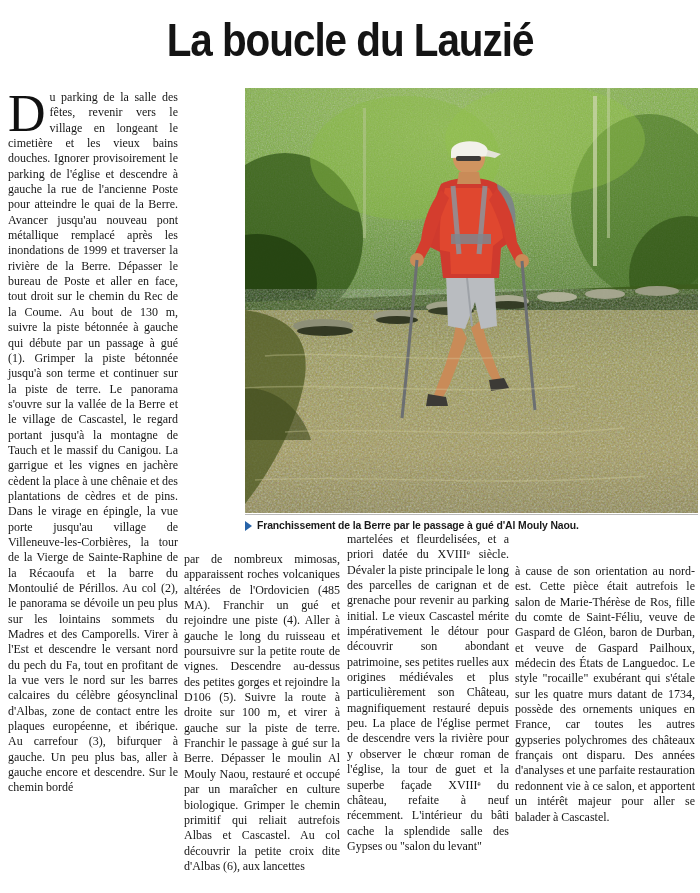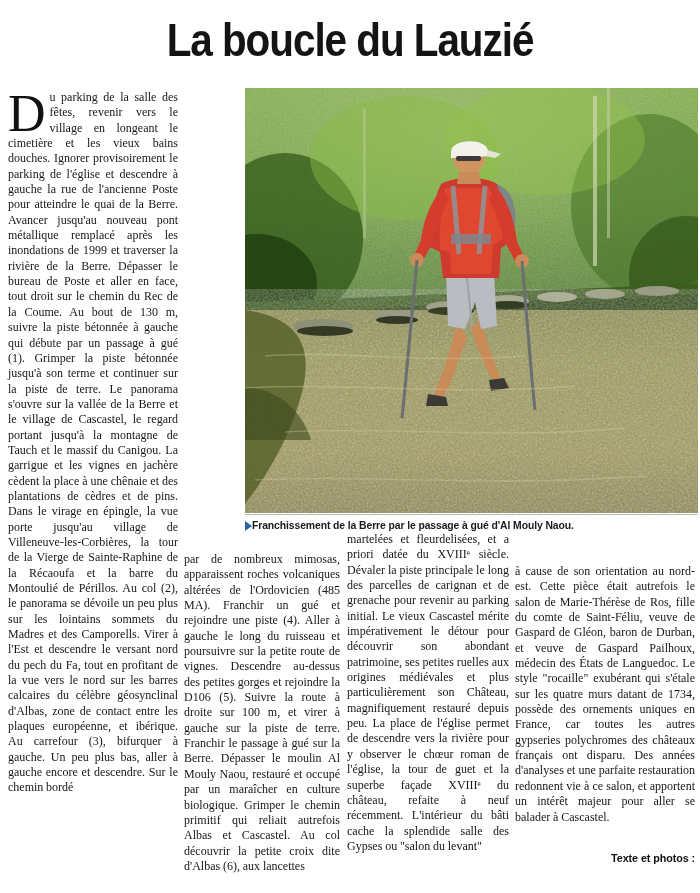--- a/index.html
+++ b/index.html
@@ -56,20 +56,21 @@
     top: 519px;
     width: 453px;
     font-family: "Liberation Sans", sans-serif;
     font-size: 10.4px;
     font-weight: bold;
     line-height: 14px;
     color: #1a1a1a;
     letter-spacing: -0.1px;
     display: flex;
     align-items: flex-start;
+    gap: 5px;
   }
   .cap-bullet {
     display: inline-block;
     width: 0; height: 0;
     border-left: 7px solid #2763a8;
     border-top: 5px solid transparent;
     border-bottom: 5px solid transparent;
     margin-top: 2px;
     flex: 0 0 auto;
   }
@@ -272,14 +273,13 @@
 
 <div class="col" id="col3">
   <p>martelées et fleurdelisées, et a priori datée du XVIIIᵉ siècle. Dévaler la piste principale le long des parcelles de carignan et de grenache pour revenir au parking initial. Le vieux Cascastel mérite impérativement le détour pour découvrir son abondant patrimoine, ses petites ruelles aux origines médiévales et plus particulièrement son Château, magnifiquement restauré depuis peu. La place de l'église permet de descendre vers la rivière pour y observer le chœur roman de l'église, la tour de guet et la superbe façade XVIIIᵉ du château, refaite à neuf récemment. L'intérieur du bâti cache la splendide salle des Gypses ou "salon du levant"</p>
 </div>
 
 <div class="col" id="col4">
   <p>à cause de son orientation au nord-est. Cette pièce était autrefois le salon de Marie-Thérèse de Ros, fille du comte de Saint-Féliu, veuve de Gaspard de Gléon, baron de Durban, et veuve de Gaspard Pailhoux, médecin des États de Languedoc. Le style "rocaille" exubérant qui s'étale sur les quatre murs datant de 1734, possède des ornements uniques en France, car toutes les autres gypseries polychromes des châteaux français ont disparu. Des années d'analyses  et une parfaite restauration redonnent vie à ce salon, et apportent un intérêt majeur pour aller se balader à Cascastel.</p>
 </div>
 
 <div class="byline">
-  <div>Texte et photos :</div>
 </div>
 
 </body></html>

